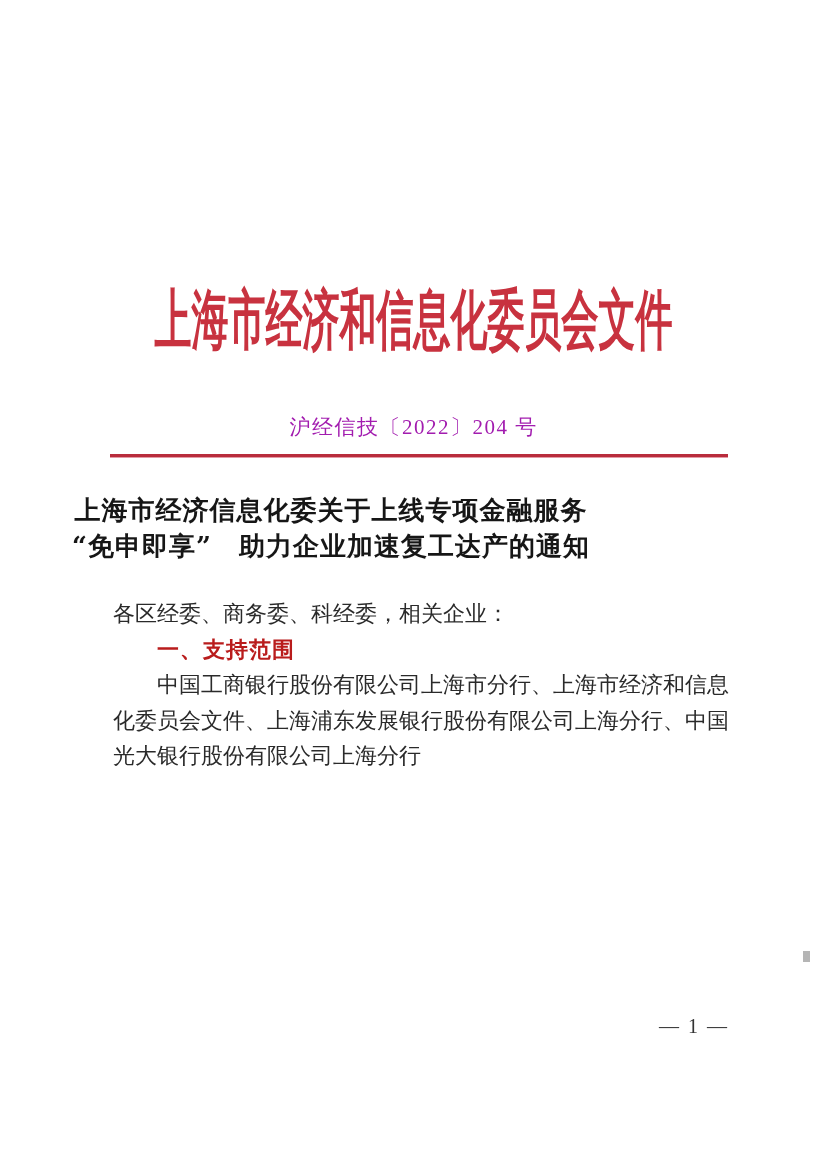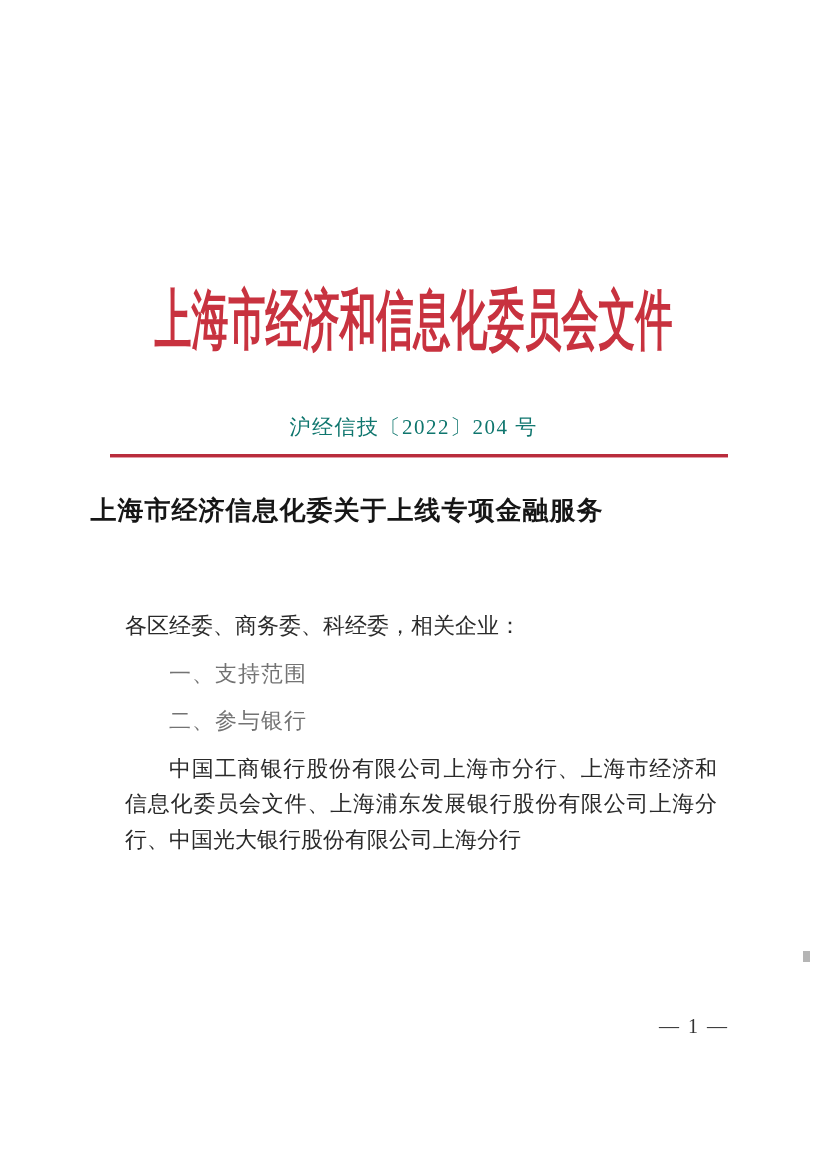--- a/index.html
+++ b/index.html
@@ -26,56 +26,55 @@
     transform: scaleY(1.76);
     transform-origin: 50% 0;
     white-space: nowrap;
   }
   
   .doc-number {
     position: absolute; top: 414px; left: 0; width: 827px;
     text-align: center;
     font-size: 21px; line-height: 26px;
     letter-spacing: 1.5px;
-    color: #0f766e;
+    color: #a21caf;
   }
   
   .red-rule {
     position: absolute; top: 454px; left: 110px;
     width: 618px; height: 4px;
     background: linear-gradient(#b92c3c 0 72%, #e59aa5 72% 100%);
   }
   
   .doc-title {
     position: absolute; top: 492px; left: 0; width: 662px;
     text-align: center;
     font-family: "DejaVu Serif", serif;
     font-weight: bold;
     font-size: 26px; line-height: 36px;
     letter-spacing: 1px;
     color: #161616;
-    margin-left: 16px;
   }
   
   .body-text {
     position: absolute; top: 596px; left: 113px; width: 616px;
     font-size: 22px; line-height: 35.5px;
     color: #2a2a2a;
     text-align: justify;
     text-justify: inter-ideograph;
   }
-  .body-text p { margin: 12px; padding: 0; }
+  .body-text p { margin: 0; padding: 0; }
   .para { text-indent: 2em; }
   .salutation { text-indent: 0; }
   .heading {
     text-indent: 2em;
     font-family: "Liberation Sans", sans-serif;
-    font-weight: normal;
+    font-weight: bold;
     letter-spacing: 1px;
-    color: #737373;
+    color: #b91c1c;
   }
   
   .page-number {
     position: absolute; top: 1013px; left: 0; width: 729px;
     text-align: right;
     font-size: 20px; line-height: 26px;
     letter-spacing: 2px;
     color: #333333;
     white-space: nowrap;
   }
@@ -92,26 +91,26 @@
 <div class="page">
 
   <div class="agency-header" style="color: rgb(200, 50, 63);">上海市经济和信息化委员会文件</div>
 
   <div class="doc-number">沪经信技〔2022〕204 号</div>
 
   <div class="red-rule"></div>
 
   <div class="doc-title">
     <div>上海市经济信息化委关于上线专项金融服务</div>
+    <div>“免申即享”　助力企业加速复工达产的通知</div>
   </div>
 
   <div class="body-text">
     <p class="salutation">各区经委、商务委、科经委，相关企业：</p>
     <p class="heading">一、支持范围</p>
-    <p class="heading">二、参与银行</p>
     <p class="para">中国工商银行股份有限公司上海市分行、上海市经济和信息化委员会文件、上海浦东发展银行股份有限公司上海分行、中国光大银行股份有限公司上海分行</p>
   </div>
 
   <div class="page-number">— 1 —</div>
 
   <div class="speck"></div>
 
 </div>
 
 </body></html>

